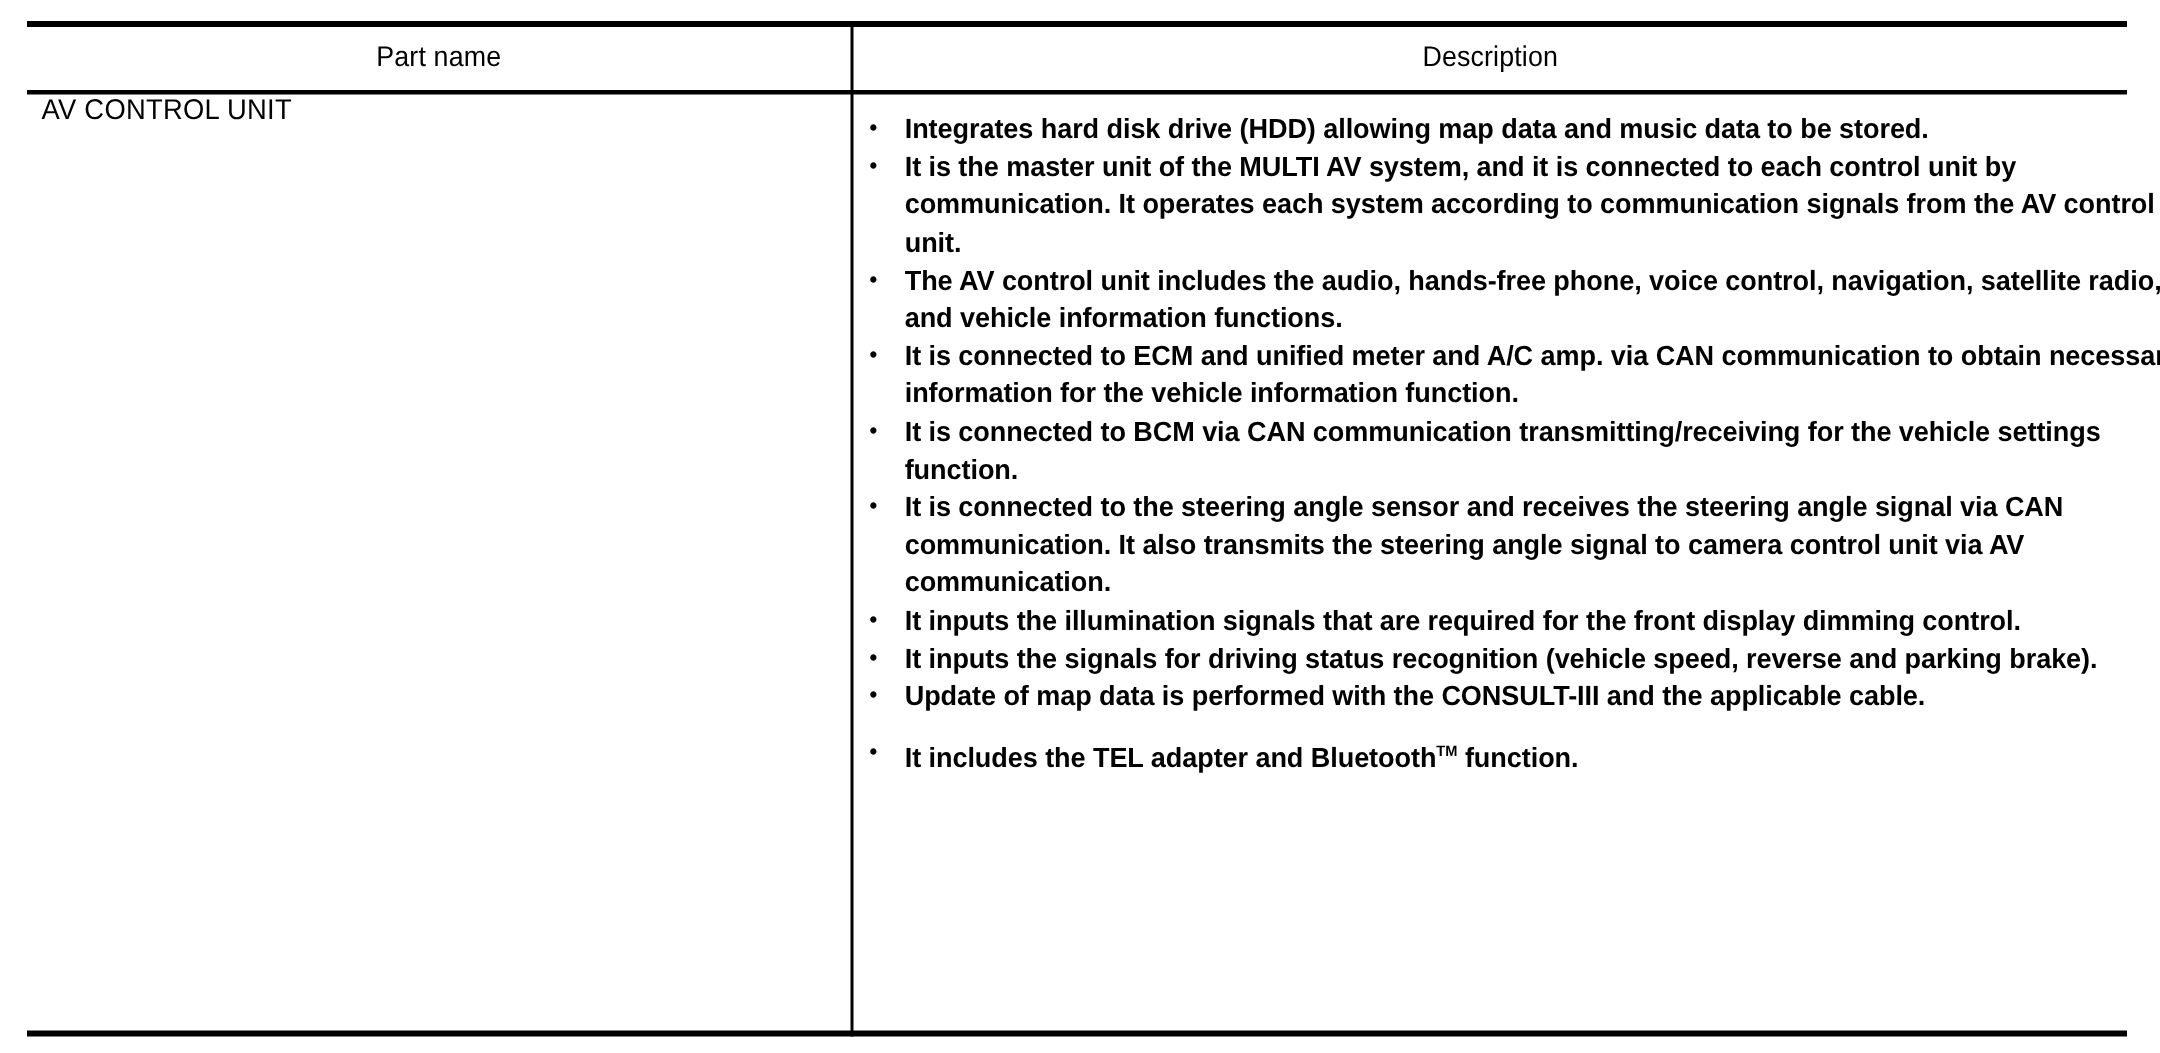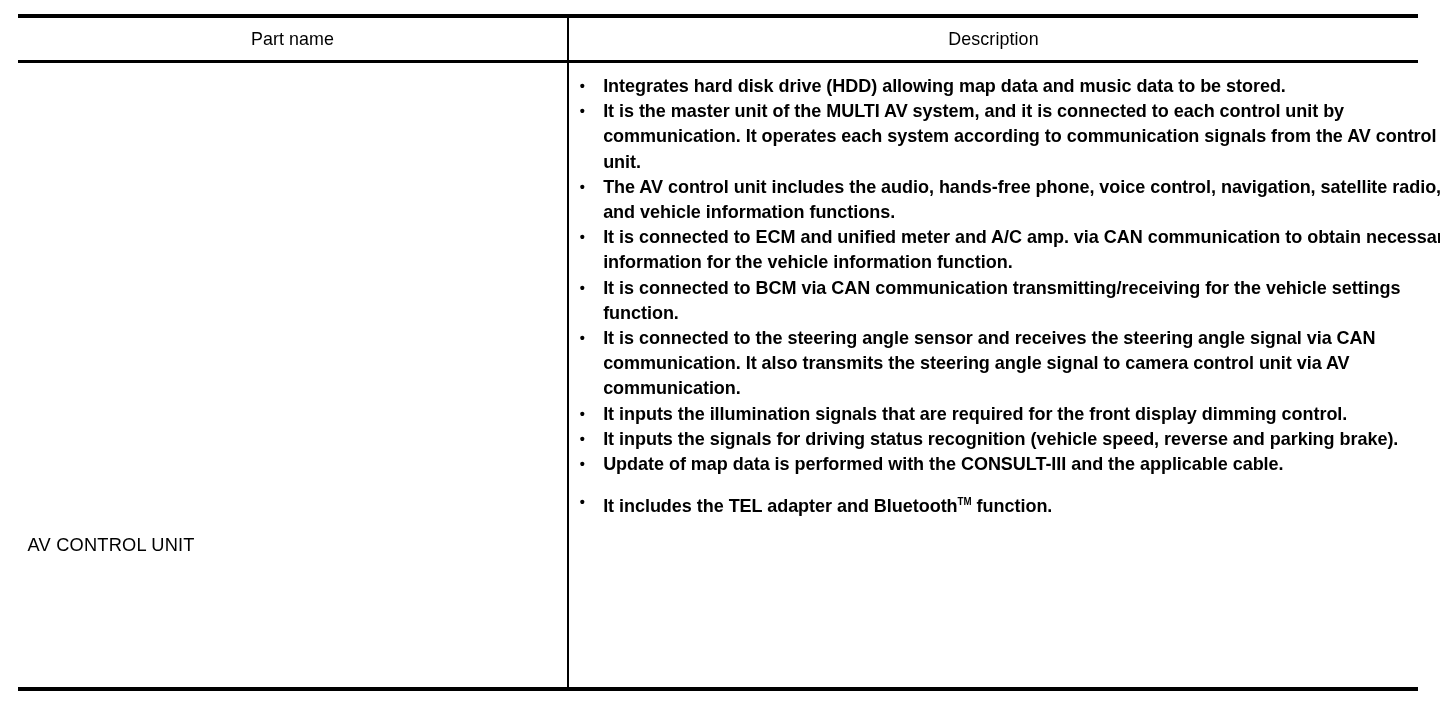--- a/index.html
+++ b/index.html
@@ -100,21 +100,21 @@
     height: 624px;
   }
 
   .part-cell {
     position: absolute;
     left: 0;
     top: 0;
     width: 549px;
     height: 493px;
     display: flex;
-    align-items: flex-end;
+    align-items: flex-start;
   }
   .part-label {
     padding-left: 10px;
     font-size: 19px;
     letter-spacing: 0.2px;
     white-space: nowrap;
     transform: scaleX(0.96);
     transform-origin: left center;
   }
 

